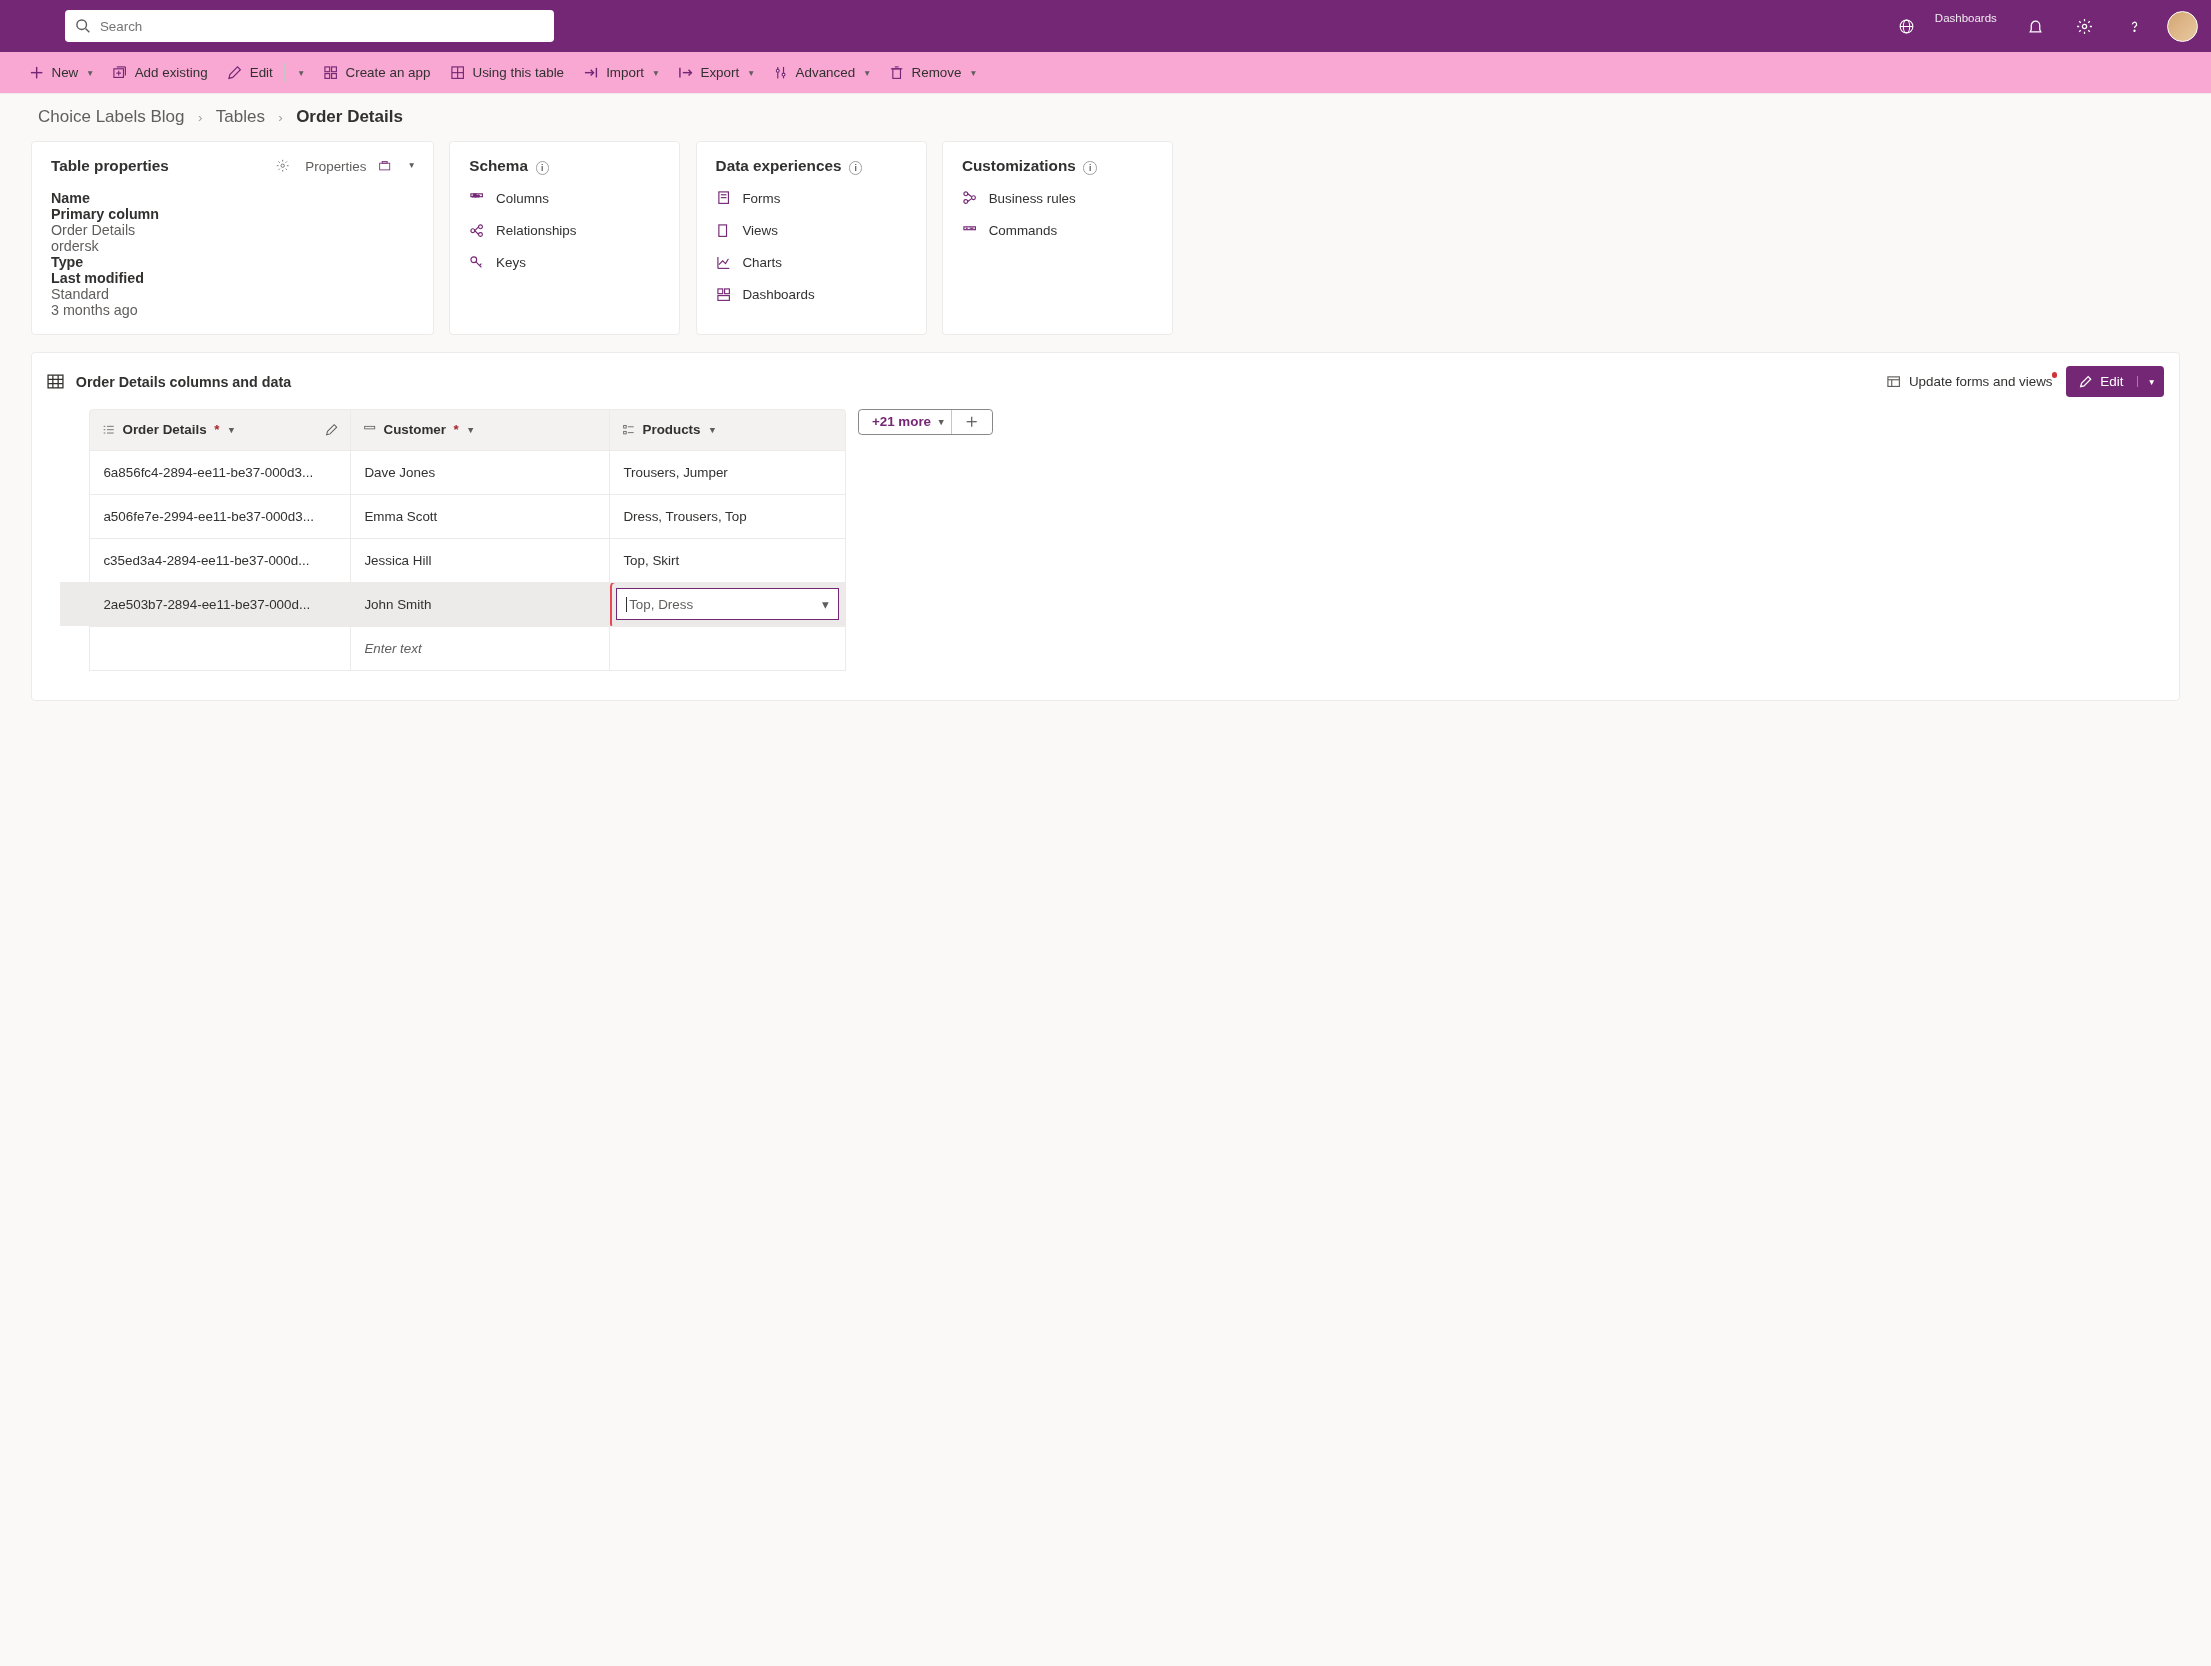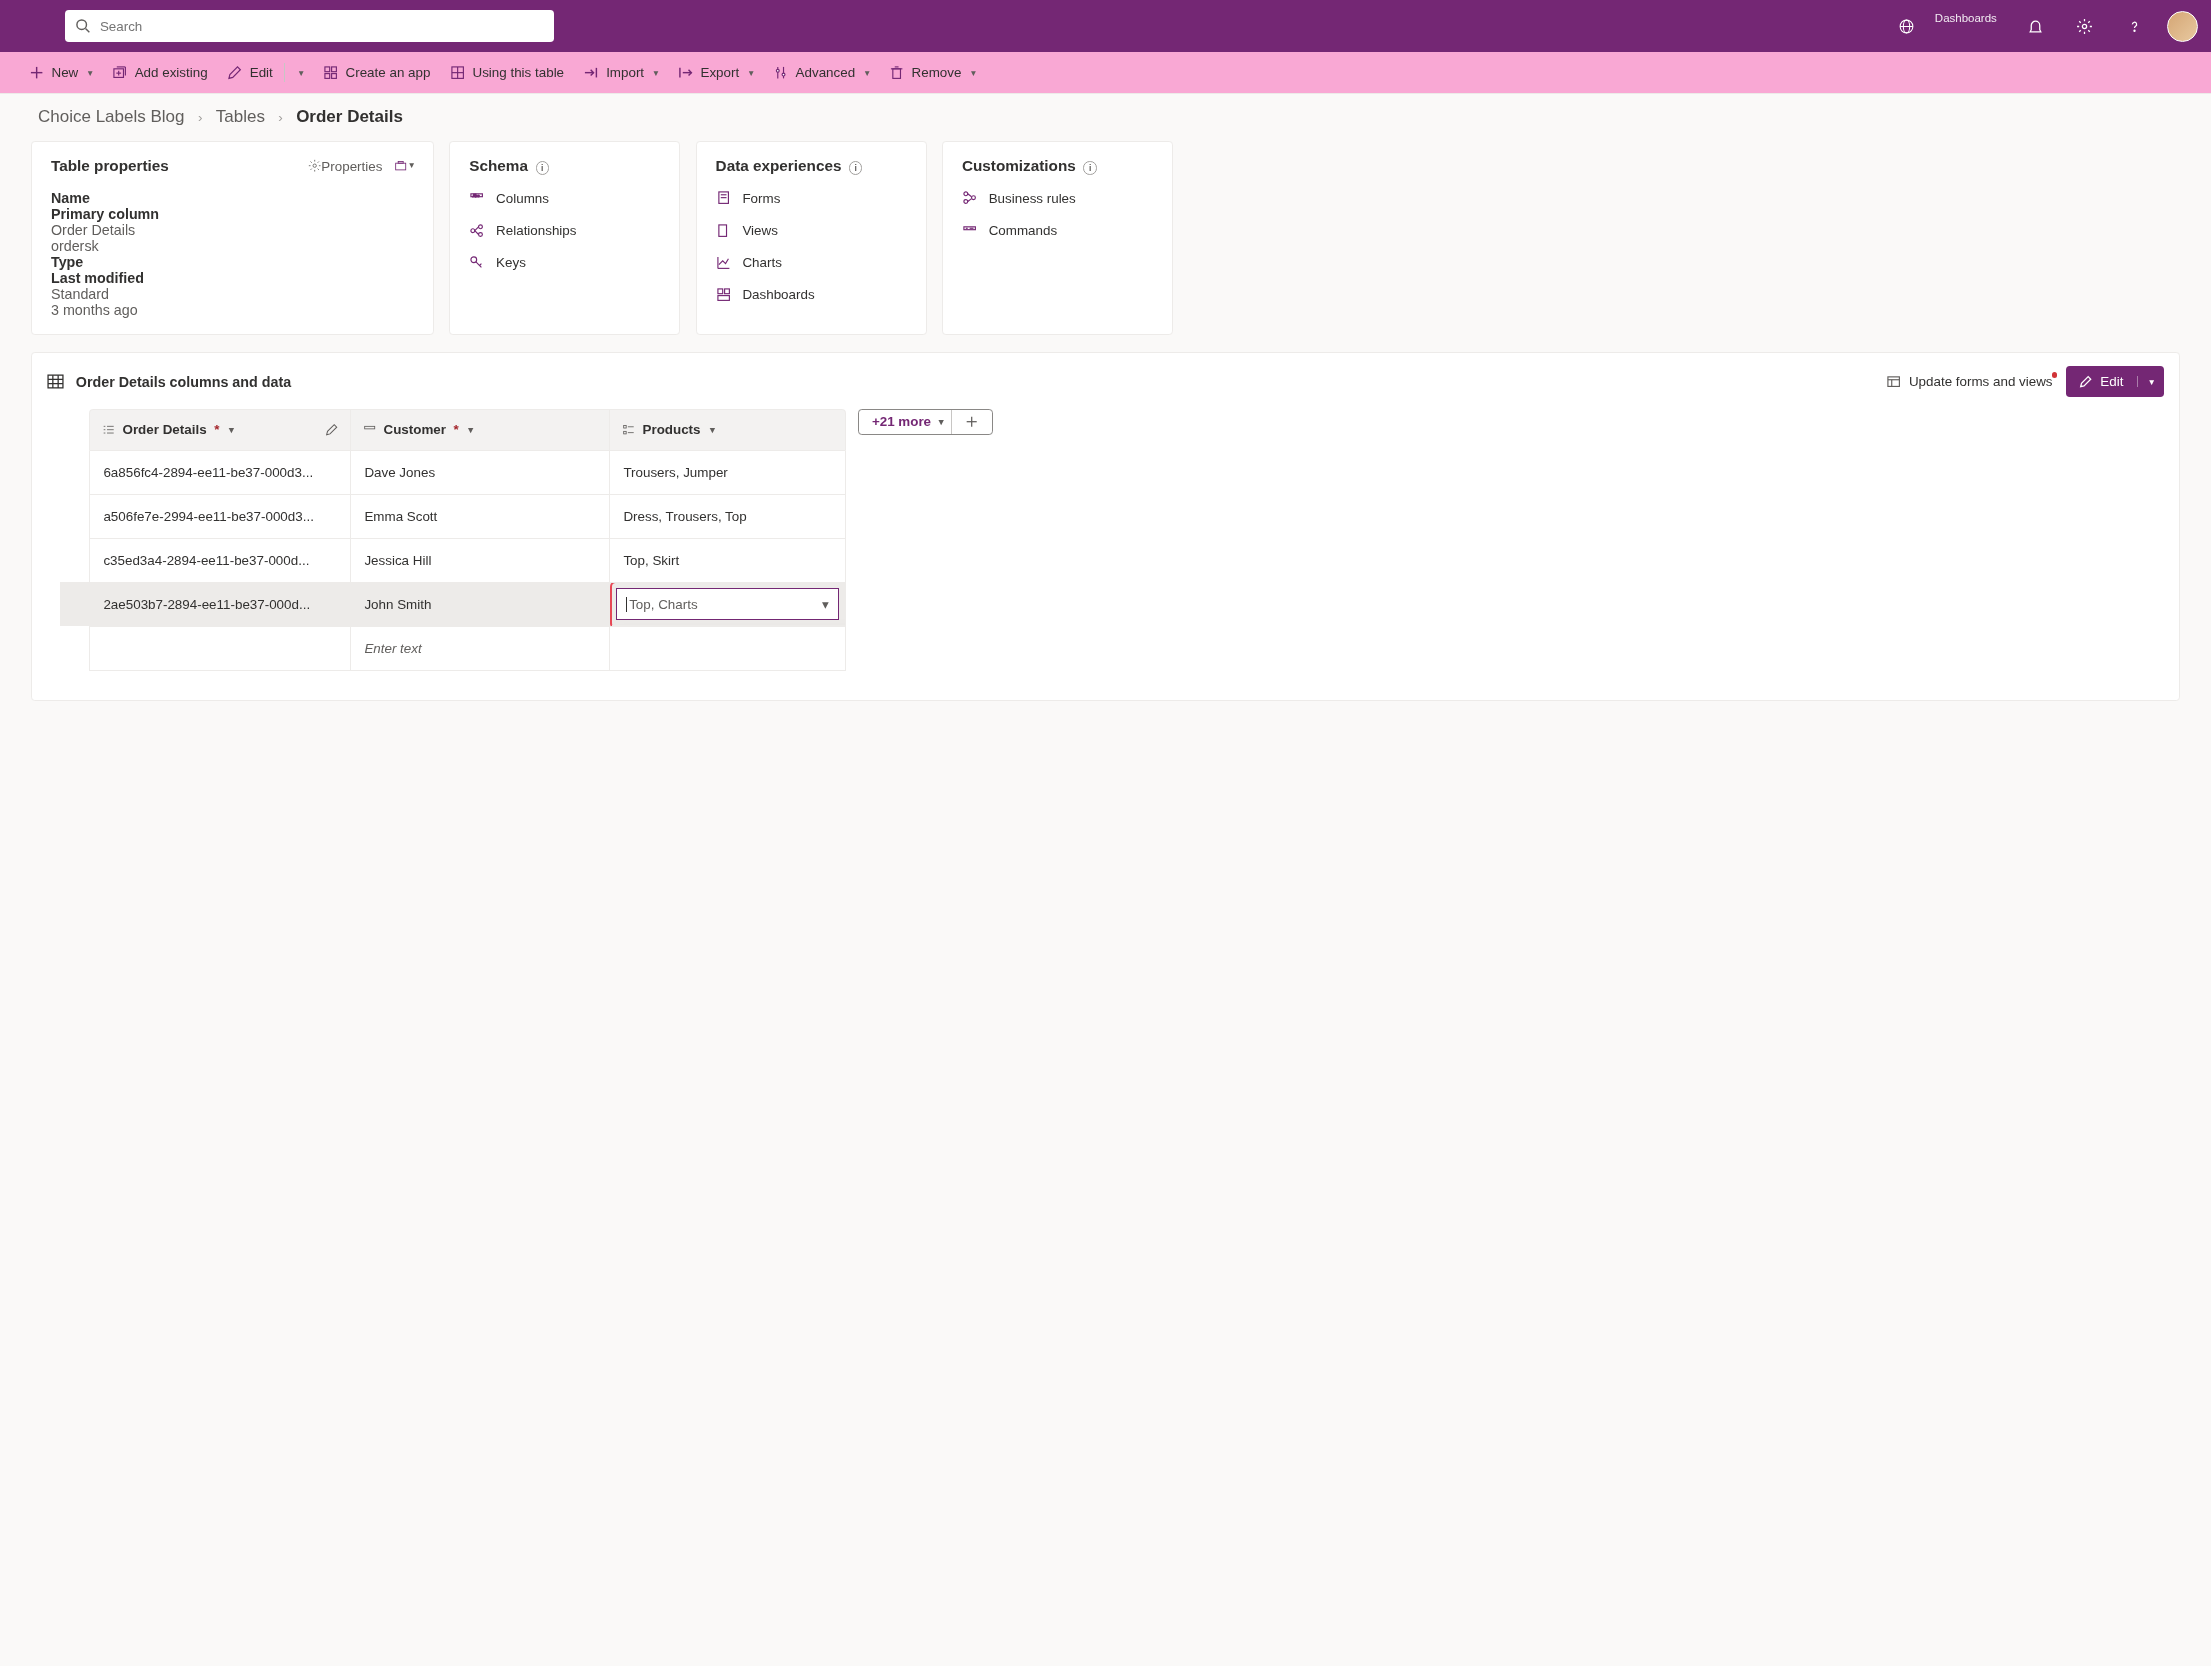--- a/index.html
+++ b/index.html
@@ -27,21 +27,21 @@
     .breadcrumb a { color: #605e5c; cursor: pointer; }
     .bc-sep { color: #a19f9d; font-size: 13.4px; }
     .breadcrumb .current { font-weight: 600; color: #323130; }
     
     
     .cards { display: flex; gap: 15.3px; padding: 0 31px 17px; }
     .card { background: #fff; border: 1px solid #edebe9; border-radius: 3.8px; padding: 15.3px 19px; }
     .card-header { display: flex; align-items: center; justify-content: space-between; margin-bottom: 15.3px; }
     .card-title { font-weight: 600; font-size: 15.3px; }
     .card-actions { display: flex; align-items: center; gap: 11.5px; color: #605e5c; }
-    .card-actions .link { cursor: pointer; display: flex; gap: 0; }
+    .card-actions .link { cursor: pointer; display: flex; gap: 16px; }
     .info-ic { width:13.4px; height:13.4px; border:1px solid #a19f9d; border-radius:50%; display:inline-flex; align-items:center; justify-content:center; font-size:8.6px; color:#605e5c; margin-left:7.6px;}
     
     .prop-grid { display: grid; grid-template-columns: 1fr; gap: 0 19px; }
     .prop-label { font-weight: 600; font-size: 14.3px; color: #323130; }
     .prop-value { color: #605e5c; font-size: 14.3px; }
     
     .link-list { display: flex; flex-direction: column; gap: 17px; }
     .link-list a { display: flex; align-items: center; gap: 11.5px; color: #323130; cursor: pointer; }
     .link-list a svg { color: #742774; width: 15.3px; height: 15.3px; }
     
@@ -460,21 +460,21 @@
         <div class="tr">
           <div class="td col-order">c35ed3a4-2894-ee11-be37-000d...</div>
           <div class="td col-cust">Jessica Hill</div>
           <div class="td col-prod">Top, Skirt</div>
         </div>
         <div class="tr selected">
           <div class="td col-order">2ae503b7-2894-ee11-be37-000d...</div>
           <div class="td col-cust">John Smith</div>
           <div class="td col-prod editing" style="position: relative;">
             <div class="select-box">
-              <span class="sel-text">Top, Charts</span>
+              <span class="sel-text">Top, Dress</span>
               <span class="chev2">▾</span>
             </div>
             <div class="dropdown-outline" style="left: 0px; top: -1.9px;">
               <div class="dropdown" style="margin-top: 40px;"></div>
             </div>
           </div>
         </div>
         <div class="tr placeholder-row">
           <div class="td col-order"></div>
           <div class="td col-cust" style="color:#605e5c;font-style:italic">Enter text</div>

